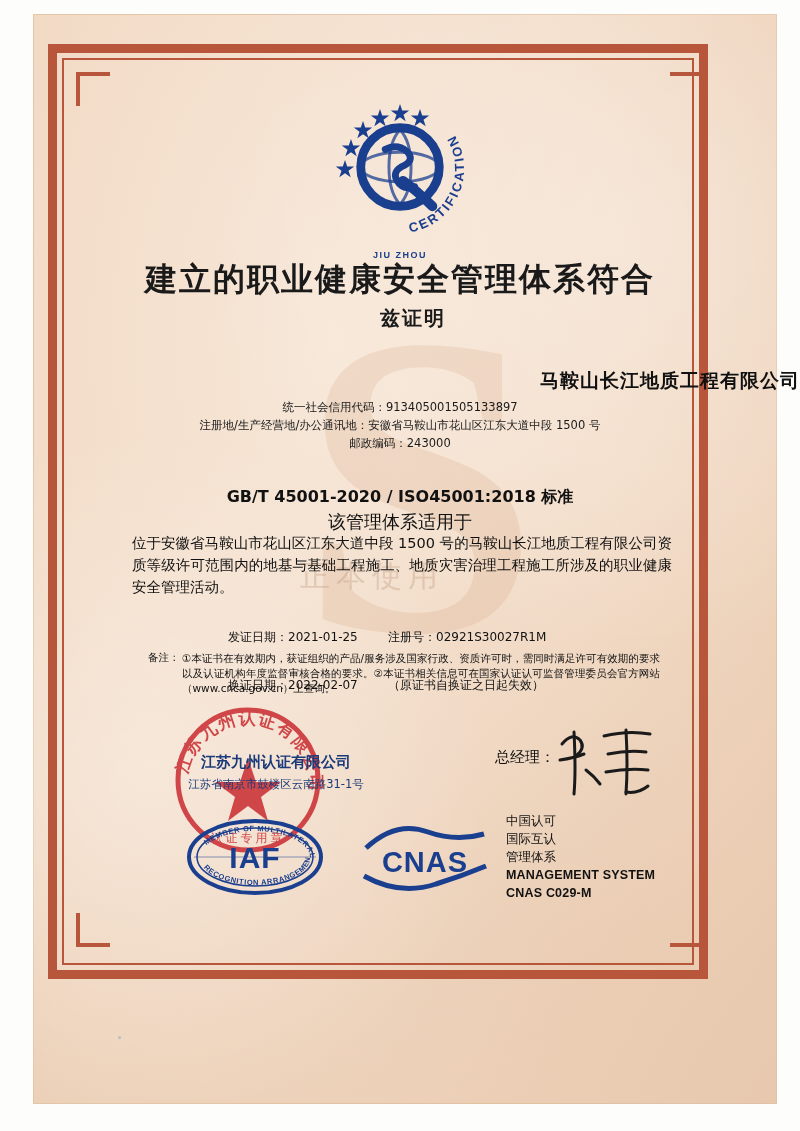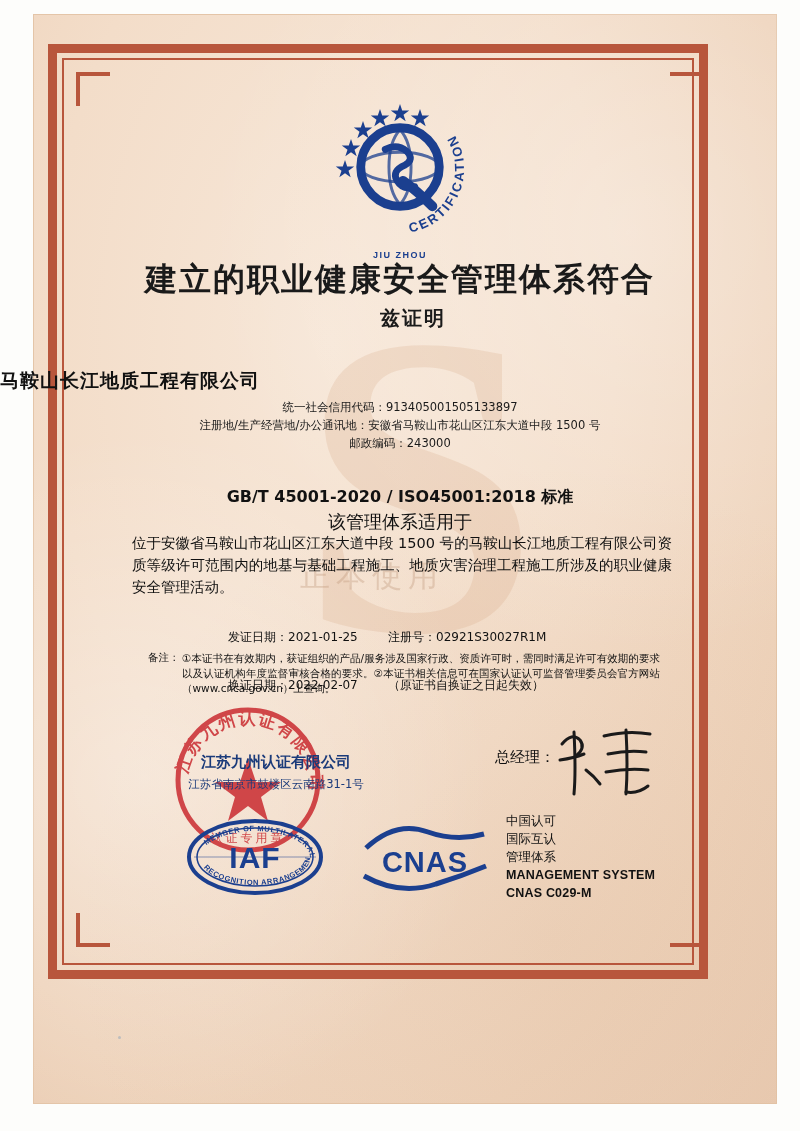--- a/index.html
+++ b/index.html
@@ -141,21 +141,21 @@
     font-weight: bold;
     font-size: 20px;
     letter-spacing: 2px;
     color: #1a1a1a;
   }
 
   
   .company-name {
     position: absolute;
     left: 0; top: 368px; width: 800px;
-    text-align: left;
+    text-align: right;
     font-family: "DejaVu Sans", sans-serif;
     font-weight: bold;
     font-size: 19px;
     letter-spacing: 1px;
     color: #111;
   }
   .line-small {
     position: absolute;
     left: 0; width: 800px;
     text-align: center;

